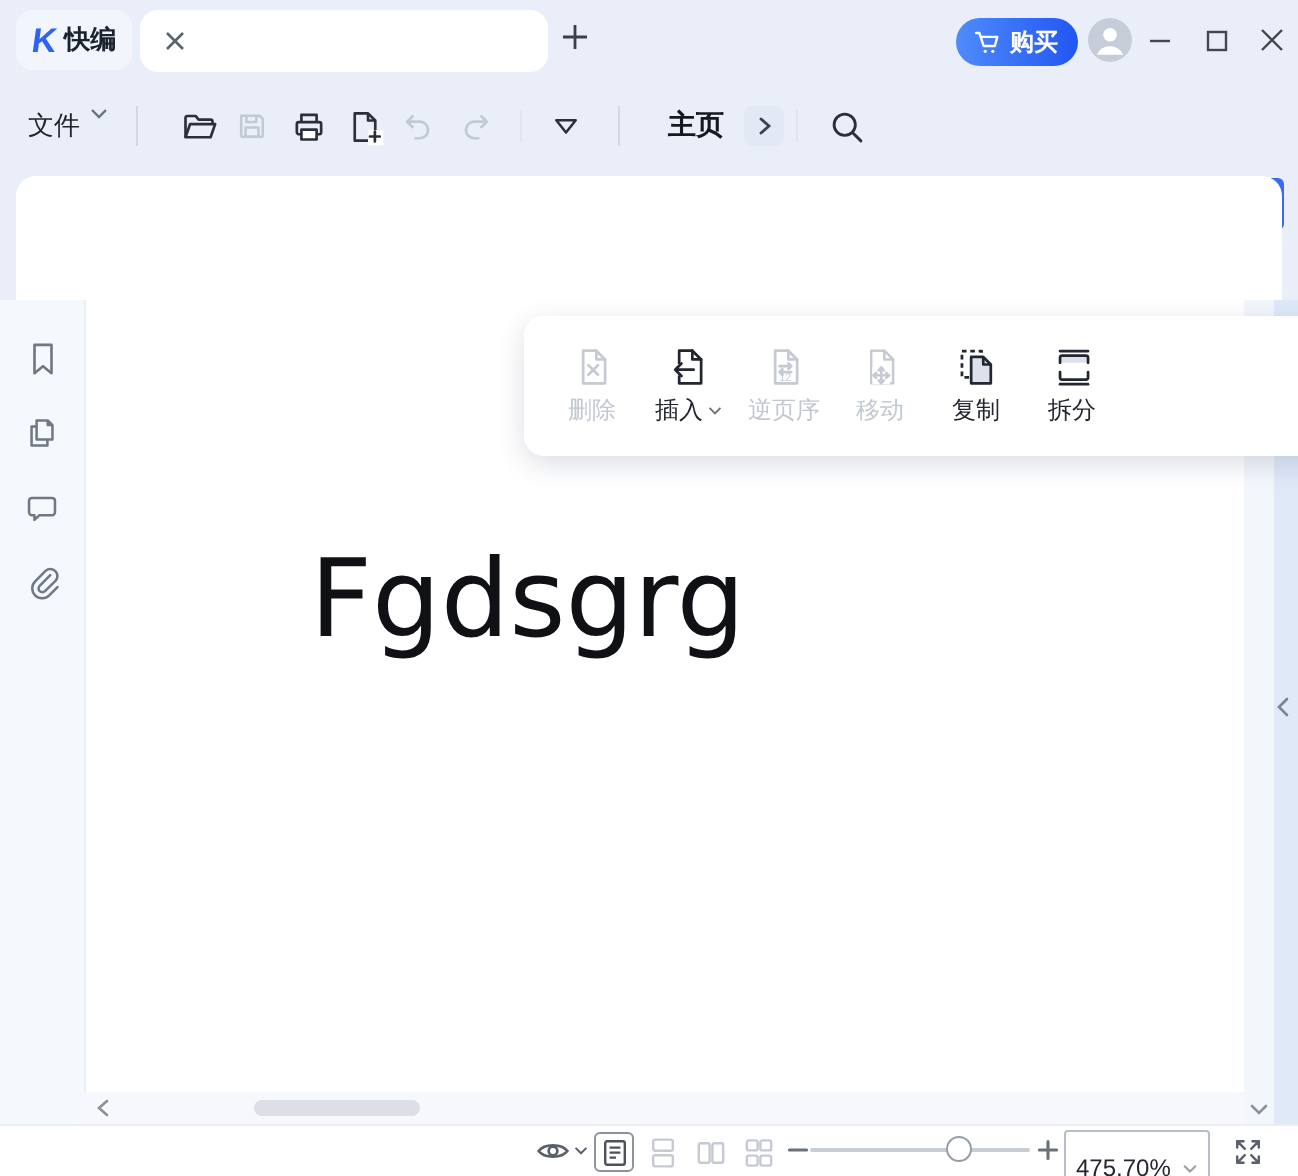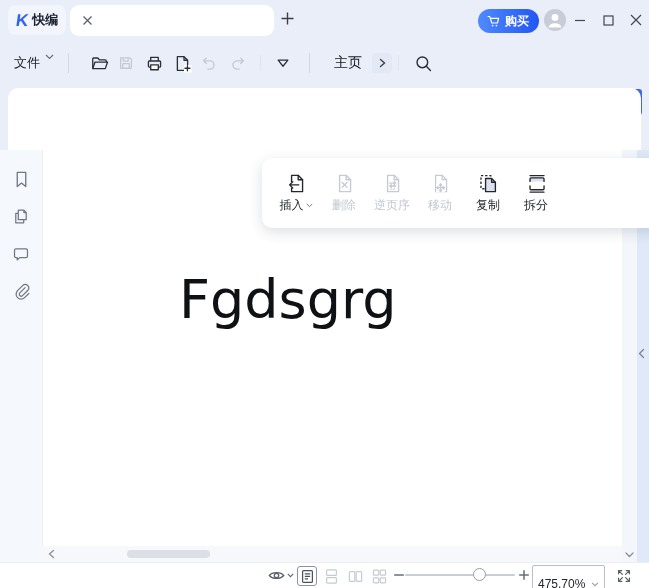--- a/index.html
+++ b/index.html
@@ -22,21 +22,21 @@
   .avatar { position:absolute; left:544px; top:9px; width:22px; height:22px; border-radius:50%; background:#c7cdd8; overflow:hidden; display:flex; align-items:center; justify-content:center; }
   .winbtn { position:absolute; top:12px; width:18px; height:16px; color:#43474f; display:flex; align-items:center; justify-content:center; }
   .win-min { left:571px; } .win-max { left:599px; } .win-close { left:627px; }
 
   
   .menubar { position:absolute; left:0; top:40px; width:100%; height:46px; display:flex; align-items:center; }
   .file-menu { display:flex; align-items:flex-start; gap:5px; margin-left:14px; font-size:13px; color:#20242b; cursor:pointer; }
   .vdiv { width:1px; height:20px; background:#d3d8e2; flex:none; }
   .mi { width:20px; height:20px; color:#2b2f38; cursor:pointer; }
   .mi.disabled { color:#c3c9d3; cursor:default; }
-  .home-tab { font-size:14px; font-weight:400; color:#14181f; }
+  .home-tab { font-size:14px; font-weight:700; color:#14181f; }
   .fwd-chip { width:20px; height:20px; background:#e2e8f4; border-radius:4px; display:flex; align-items:center; justify-content:center; color:#3c414b; cursor:pointer; }
   .ai-btn { position:absolute; left:506px; top:49px; width:136px; height:26px; background:#3e68f0; color:#fff; border:none; border-radius:3px; font-size:13px; font-weight:700; font-family:inherit; cursor:pointer; }
 
   
   .ribbon { position:absolute; left:8px; top:88px; width:633px; height:62px; background:#fff; border-radius:10px 10px 0 0; }
   .tool-row-label { font-size:13px; color:#20242b; }
   .hand-tool { position:absolute; left:170px; top:97px; display:flex; align-items:center; gap:6px; cursor:pointer; color:#22262e; }
   .select-tool { position:absolute; left:168px; top:118px; height:22px; background:#e4e7ee; border-radius:4px; display:flex; align-items:center; gap:5px; padding:0 7px; cursor:pointer; color:#22262e; }
   .rb-div { position:absolute; top:101px; width:1px; height:36px; background:#dde1e9; }
   .group { position:absolute; display:flex; flex-direction:column; align-items:center; cursor:pointer; color:#22262e; }
@@ -44,21 +44,21 @@
   .group .gicon.active { background:#e4e7ee; }
   .group .glabel { margin-top:3px; display:flex; align-items:center; gap:3px; font-size:13px; color:#20242b; }
   .mini-col { position:absolute; left:450px; top:95px; display:flex; flex-direction:column; gap:6px; }
   .mini-col .i { width:20px; height:20px; color:#272b33; cursor:pointer; }
   .chev { color:#6a7078; }
 
   
   .left-strip { position:absolute; left:0; top:150px; width:42px; height:412px; background:#f5f8fc; display:flex; flex-direction:column; align-items:center; padding-top:20px; gap:18px; }
   .side-ic { width:19px; height:19px; color:#70πρ; color:#707886; cursor:pointer; }
   .page-canvas { position:absolute; left:42px; top:150px; width:580px; height:396px; background:#ffffff; border-left:1px solid #eceef2; }
-  .doc-text { position:absolute; left:112px; top:118px; font-family:"DejaVu Sans",sans-serif; font-size:54px; color:#101114; letter-spacing:0px;margin-left:24px; }
+  .doc-text { position:absolute; left:112px; top:118px; font-family:"DejaVu Sans",sans-serif; font-size:54px; color:#101114; letter-spacing:0px; }
   .hscroll { position:absolute; left:42px; top:546px; width:580px; height:16px; background:#f6f8fc; }
   .hscroll .arrow { position:absolute; left:6px; top:3px; color:#8b919c; }
   .hthumb { position:absolute; left:85px; top:4px; width:83px; height:8px; border-radius:4px; background:#dcdfe5; cursor:pointer; }
   .vscroll { position:absolute; left:622px; top:150px; width:15px; height:412px; background:#f3f6fb; }
   .vscroll .arrow { position:absolute; left:3px; bottom:4px; color:#8b919c; }
   .right-strip { position:absolute; left:637px; top:150px; width:12px; height:412px; background:#dfe9f8; }
   .panel-toggle { position:absolute; left:1px; top:198px; color:#7a8494; cursor:pointer; }
 
   
   .page-panel { position:absolute; left:262px; top:158px; width:412px; height:70px; background:#fff; border-radius:10px; box-shadow:0 4px 14px rgba(40,50,80,.16); display:flex; align-items:center; padding:0 10px 0 13px; gap:6px; z-index:5; }
@@ -365,52 +365,52 @@
   <div class="right-strip">
     <span class="i panel-toggle">
       <svg width="7" height="11" viewBox="0 0 7 11" stroke="currentColor" stroke-width="1.3" fill="none" stroke-linecap="round">
           <path d="M5.5 1.5 L1.5 5.5 L5.5 9.5"></path>
         </svg>
     </span>
   </div>
 
   <div class="page-panel">
 
+    <div class="ptool disabled">
+      <span class="i">
+        <svg width="23" height="23" viewBox="0 0 22 22" stroke="currentColor" stroke-width="1.3" fill="none" stroke-linejoin="round" stroke-linecap="round">
+            <path d="M6.3 3.2 H12.6 L16.8 7.4 V18.8 H6.3 Z"></path>
+            <path d="M12.6 3.2 V7.4 H16.8"></path>
+            <path d="M8.8 10.1 L13.4 14.7 M13.4 10.1 L8.8 14.7"></path>
+          </svg>
+      </span>
+      <span class="plabel">
+          <span>删除</span>
+        </span>
+    </div>
+
     <div class="ptool">
       <span class="i">
         <svg width="23" height="23" viewBox="0 0 22 22" stroke="currentColor" stroke-width="1.3" fill="none" stroke-linejoin="round" stroke-linecap="round">
             <path d="M6.3 3.2 H12.6 L16.8 7.4 V18.8 H6.3 Z"></path>
             <path d="M12.6 3.2 V7.4 H16.8"></path>
             <rect x="3.4" y="9.6" width="4.6" height="5.4" fill="#fff" stroke="none"></rect>
             <path d="M13.2 12.3 H4.4 M7.4 9.3 L4.4 12.3 L7.4 15.3"></path>
           </svg>
       </span>
       <span class="plabel">
           <span>插入</span>
           <span class="i chev">
             <svg width="7" height="5" viewBox="0 0 9 6" stroke="currentColor" stroke-width="1.2" fill="none">
               <path d="M1 1 L4.5 4.5 L8 1"></path>
             </svg>
           </span>
         </span>
     </div>
 
-    <div class="ptool disabled">
-      <span class="i">
-        <svg width="23" height="23" viewBox="0 0 22 22" stroke="currentColor" stroke-width="1.3" fill="none" stroke-linejoin="round" stroke-linecap="round">
-            <path d="M6.3 3.2 H12.6 L16.8 7.4 V18.8 H6.3 Z"></path>
-            <path d="M12.6 3.2 V7.4 H16.8"></path>
-            <path d="M8.8 10.1 L13.4 14.7 M13.4 10.1 L8.8 14.7"></path>
-          </svg>
-      </span>
-      <span class="plabel">
-          <span>删除</span>
-        </span>
-    </div>
-
 
     <div class="ptool disabled">
       <span class="i">
         <svg width="23" height="23" viewBox="0 0 22 22" stroke="currentColor" stroke-width="1.3" fill="none" stroke-linejoin="round" stroke-linecap="round">
             <path d="M6.3 3.2 H12.6 L16.8 7.4 V18.8 H6.3 Z"></path>
             <path d="M12.6 3.2 V7.4 H16.8"></path>
             <path d="M8.4 10.6 h5.6 m-1.4-1.3 l1.4 1.3 -1.4 1.3 M14 13.4 h-5.6 m1.4 1.3 L8.4 13.4 l1.4-1.3"></path>
             <text x="11.1" y="17.6" font-size="5.2" text-anchor="middle" fill="currentColor" stroke="none" font-family="inherit">12</text>
           </svg>
       </span>

